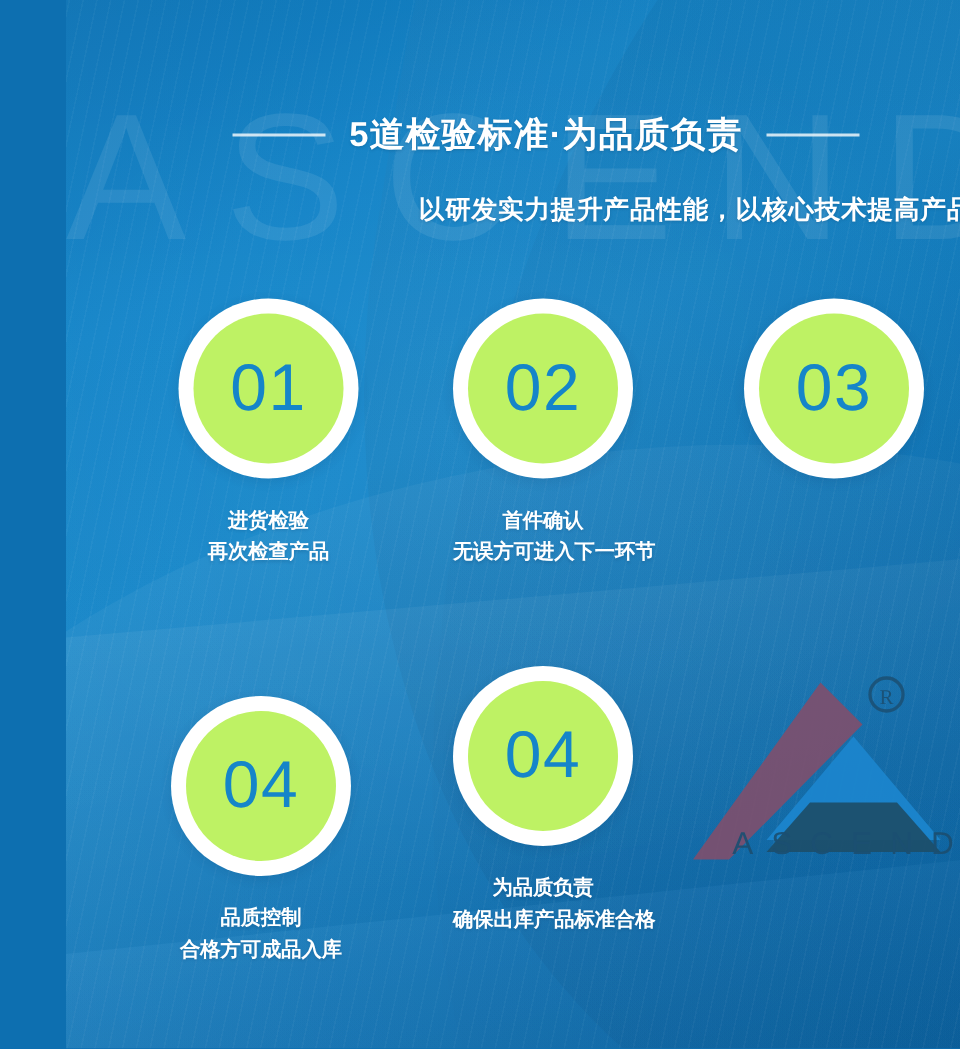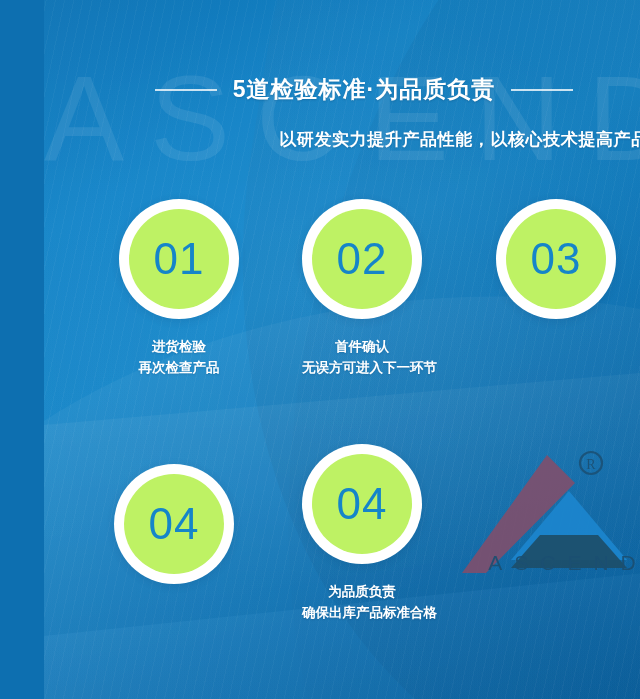--- a/index.html
+++ b/index.html
@@ -237,20 +237,24 @@
       </div>
       <div class="step-lines">
       </div>
     </div>
 
     <div class="step" style="left:70px; top:464px; width:120px;">
       <div class="bubble">
         <div class="bubble-inner">
           <span class="num">04</span>
         </div>
+      </div>
+      <div class="step-lines">
+        <div>品质控制</div>
+        <div>合格方可成品入库</div>
       </div>
     </div>
 
     <div class="step" style="left:258px; top:444px; width:120px;">
       <div class="bubble">
         <div class="bubble-inner">
           <span class="num">04</span>
         </div>
       </div>
       <div class="step-lines">

